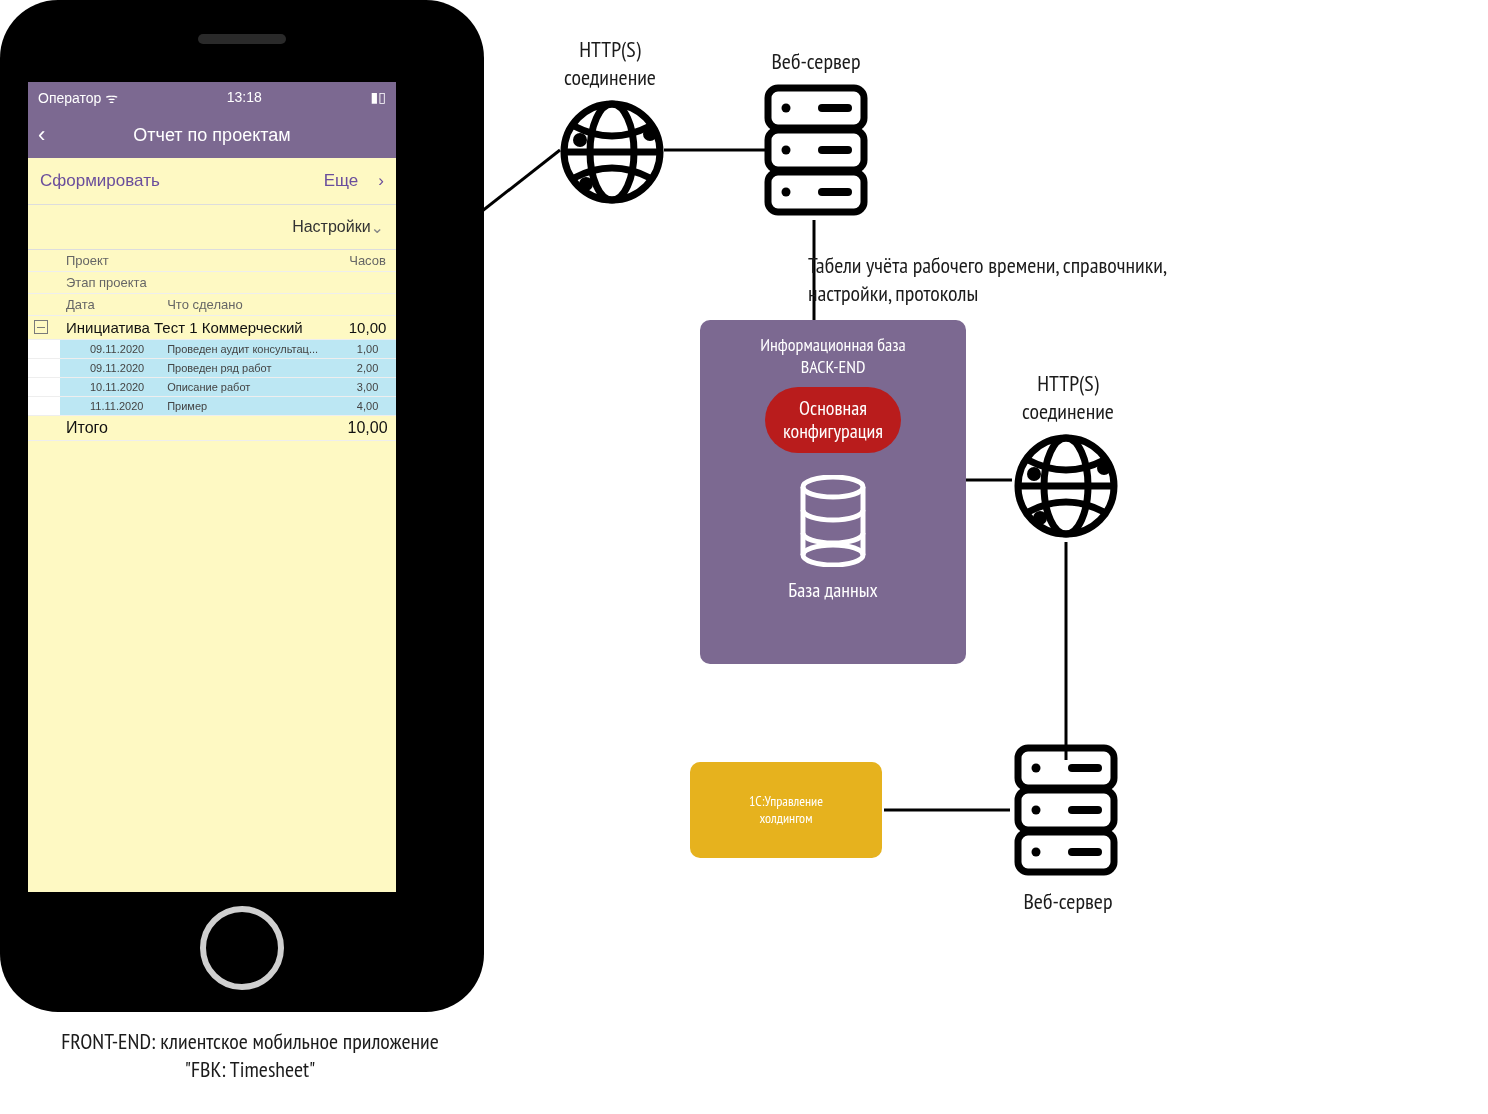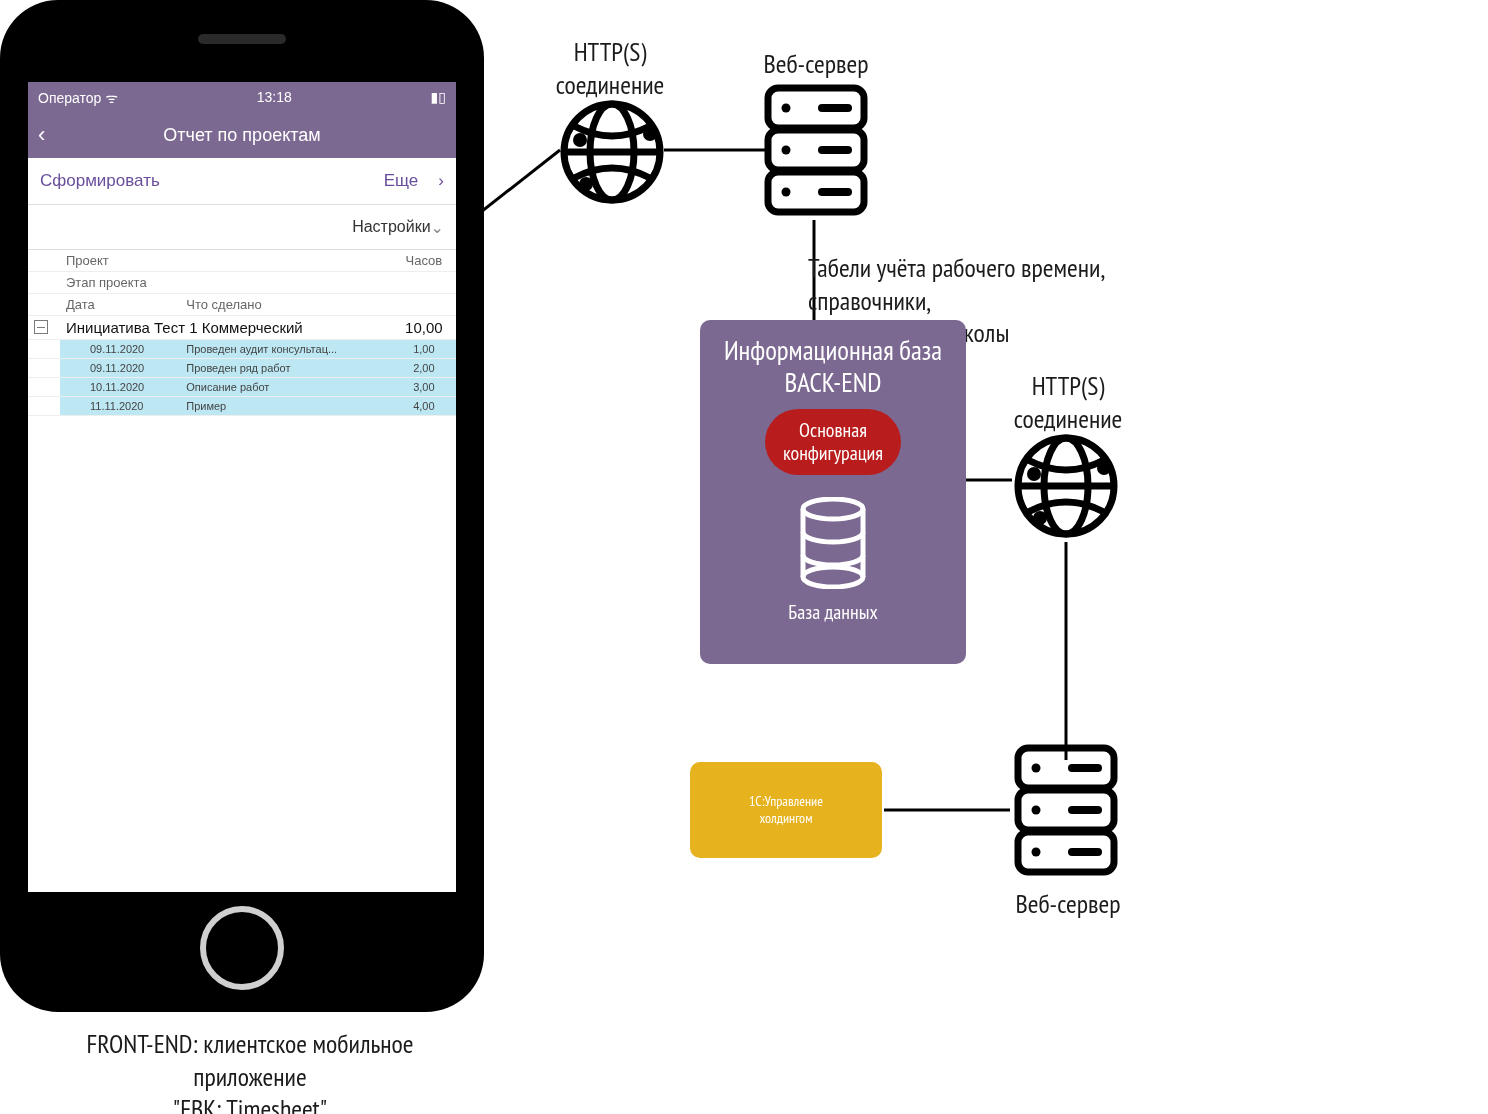--- a/index.html
+++ b/index.html
@@ -1,26 +1,26 @@
 <!DOCTYPE html>
 <html><head>
 <meta charset="utf-8">
 <style>
   html,body{margin:0;padding:0;font-family:"PT Sans","Segoe UI",Arial,sans-serif;background:#fff;color:#111;}
   .canvas{position:relative;width:1488px;height:1114px;}
   .node{position:absolute;}
   .label{position:absolute;font-family:"PT Sans Narrow","Arial Narrow",sans-serif;font-weight:500;color:#1b1b1b;line-height:1.25;}
-  .label.big{font-size:26px;}
+  .label.big{font-size:22px;}
   .label.center{text-align:center;}
 
   
   .phone{position:absolute;left:0;top:0;width:484px;height:1012px;background:#000;border-radius:58px;}
   .speaker{position:absolute;left:50%;top:34px;transform:translateX(-50%);width:88px;height:10px;background:#2a2a2a;border-radius:6px;}
   .home{position:absolute;left:50%;bottom:22px;transform:translateX(-50%);width:72px;height:72px;border:6px solid #cfcfcf;border-radius:50%;}
-  .screen{position:absolute;left:28px;top:82px;width:428px;height:810px;background:#ffffff;overflow:hidden;font-family:-apple-system,"Helvetica Neue",Arial,sans-serif;}
+  .screen{position:absolute;left:28px;top:82px;width:368px;height:810px;background:#fef9c3;overflow:hidden;font-family:-apple-system,"Helvetica Neue",Arial,sans-serif;}
   .statusbar{height:30px;background:#7c6991;color:#fff;font-size:14px;display:flex;align-items:center;justify-content:space-between;padding:0 10px;}
   .navbar{height:46px;background:#7c6991;color:#fff;display:flex;align-items:center;justify-content:center;position:relative;font-size:18px;}
   .navbar .back{position:absolute;left:10px;top:0;height:46px;display:flex;align-items:center;font-size:22px;}
   .toolbar{height:46px;border-bottom:1px solid #ddd;display:flex;align-items:center;justify-content:space-between;padding:0 12px;color:#6a4e9c;font-size:17px;}
   .toolbar .more{display:flex;align-items:flex-start;gap:20px;}
   .settings{height:44px;border-bottom:1px solid #ddd;display:flex;align-items:center;justify-content:flex-end;padding:0 12px;color:#333;font-size:16px;}
 
   .tbl{width:100%;border-collapse:collapse;font-size:13px;color:#333;}
   .tbl td{padding:3px 6px;border-bottom:1px solid #eee;vertical-align:middle;white-space:nowrap;}
   .tbl .hdr td{color:#666;font-size:13px;}
@@ -29,21 +29,21 @@
   .tbl .l2{background:#49c0e2;}
   .tbl .l2 td{color:#0b2e3a;font-size:15px;}
   .tbl .l3{background:#bce7f3;}
   .tbl .l3 td{font-size:11px;color:#444;}
   .tbl .tot td{font-size:16px;color:#111;}
   .collapse-ic{display:inline-block;width:12px;height:12px;border:1px solid #7a7a7a;margin-right:6px;position:relative;top:1px;}
   .collapse-ic::before{content:"";position:absolute;left:2px;right:2px;top:50%;height:1px;background:#7a7a7a;}
 
   
   .backend{width:246px;height:316px;background:#7c6991;border-radius:10px;color:#fff;text-align:center;padding:14px 10px;font-family:"PT Sans Narrow","Arial Narrow",sans-serif;}
-  .backend .title{font-size:27px;line-height:1.2;margin-bottom:10px;}
+  .backend .title{font-size:18px;line-height:1.2;margin-bottom:10px;}
   .chip{background:#b91c1c;color:#fff;border-radius:999px;padding:10px 18px;display:inline-block;font-size:20px;line-height:1.15;}
   .dbrow{margin-top:22px;}
   .dblabel{font-size:20px;margin-top:6px;}
 
   .holding{width:192px;height:96px;background:#e6b21e;border-radius:10px;color:#fff;display:flex;align-items:center;justify-content:center;text-align:center;font-size:14px;font-family:"PT Sans Narrow","Arial Narrow",sans-serif;line-height:1.2;}
 
   svg.line{position:absolute;overflow:visible;}
 </style>
 </head>
 <body>
@@ -127,20 +127,25 @@
               <td style="padding-left:30px;">10.11.2020</td>
               <td>Описание работ</td>
               <td class="right">3,00</td>
             </tr>
         <tr class="l3">
               <td style="background:#fff;"></td>
               <td style="padding-left:30px;">11.11.2020</td>
               <td>Пример</td>
               <td class="right">4,00</td>
             </tr>
+        <tr class="tot">
+          <td></td>
+              <td colspan="2">Итого</td>
+              <td class="right">10,00</td>
+        </tr>
       </tbody>
         </table>
     </div>
     <div class="home"></div>
   </div>
 
   <div class="label big center" style="left:40px;top:1028px;width:420px;white-space:pre-line;">FRONT-END: клиентское мобильное приложение
 "FBK: Timesheet"</div>
 
   <div class="node" style="left:556px;top:96px;">

